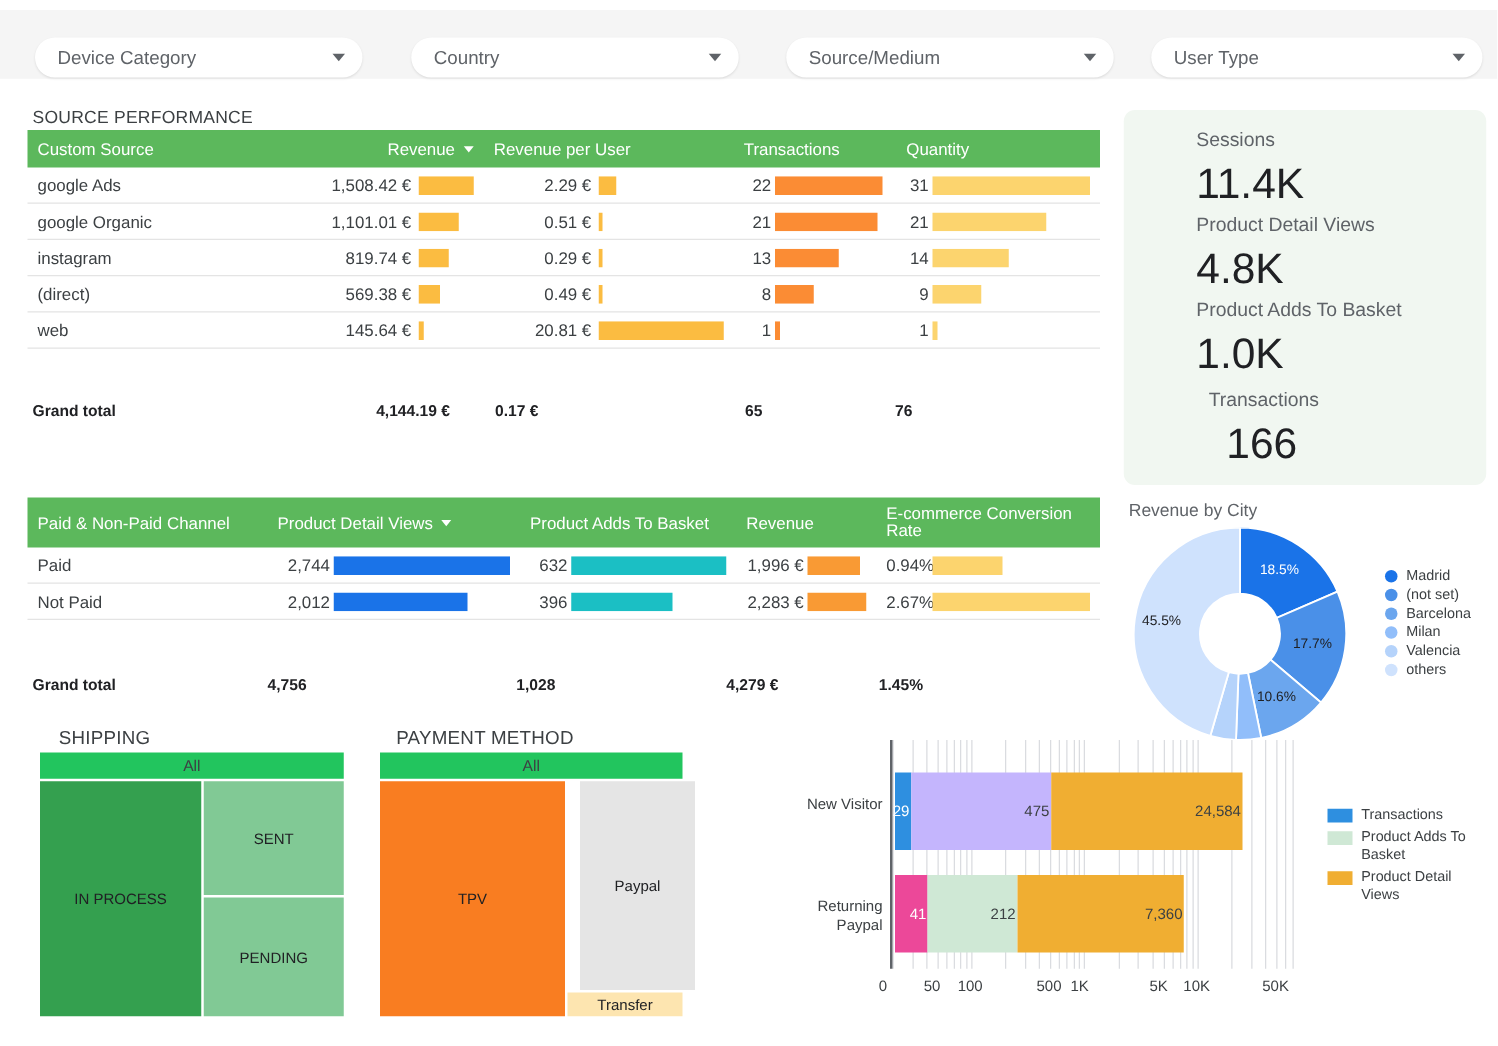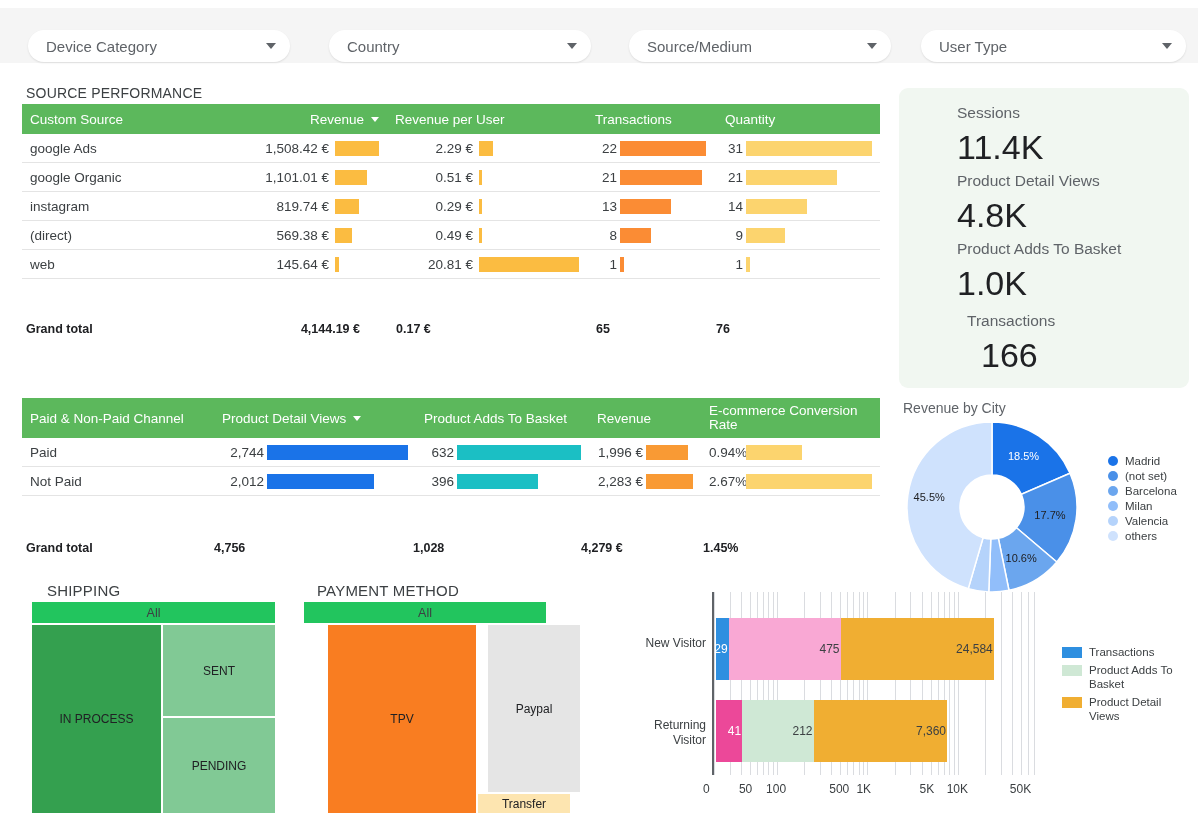--- a/index.html
+++ b/index.html
@@ -381,21 +381,21 @@
       </div>
       <div class="tm-cell" style="left:131px;top:95px;width:112px;height:95px;background:#81c995;">
         <span>PENDING</span>
       </div>
     </div>
   </div>
 
   <div class="sect-title" style="left:317px; top:582px; font-size:15px;">PAYMENT METHOD</div>
   <div class="tm" style="left:304px; top:602px; width:242px;">
     <div class="tm-head">All</div>
-    <div class="tm-body" style="height:155px;margin-left:24px;">
+    <div class="tm-body" style="height:155px;">
       <div class="tm-cell" style="left:0;top:2px;width:148px;height:188px;background:#f97d21;">
         <span>TPV</span>
       </div>
       <div class="tm-cell" style="left:160px;top:2px;width:92px;height:167px;background:#e5e5e5;">
         <span>Paypal</span>
       </div>
       <div class="tm-cell" style="left:150px;top:171px;width:92px;height:19px;background:#fde5b0;">
         <span>Transfer</span>
       </div>
     </div>
@@ -432,24 +432,24 @@
         <div class="fn-grid" style="left: 327.695px; height: 183px;"></div>
         <div class="fn-grid" style="left: 354.875px; height: 183px;"></div>
         <div class="fn-grid" style="left: 370.775px; height: 183px;"></div>
         <div class="fn-grid" style="left: 382.056px; height: 183px;"></div>
         <div class="fn-grid" style="left: 390.806px; height: 183px;"></div>
         <div class="fn-grid" style="left: 397.955px; height: 183px;"></div>
         <div class="fn-grid" style="left: 404px; height: 183px;"></div>
       </div>
     <div class="fn-axisline" style="left:82px; top:0; width:2px; height:183px;"></div>
     <div class="fn-axis-lbl" style="left:0; top:44px; width:76px;">New Visitor</div>
-    <div class="fn-axis-lbl" style="left:0; top:126px; width:76px;">Returning Visitor</div>
+    <div class="fn-axis-lbl" style="left:0; top:126px; width:76px;">Returning Paypal</div>
     <div id="fn-bars">
         <div class="fn-seg" style="left: 86px; top: 26px; width: 12.5702px; height: 62px; background: rgb(46, 143, 224); color: rgb(255, 255, 255);">29</div>
-        <div class="fn-seg" style="left: 98.5702px; top: 26px; width: 111.965px; height: 62px; background: #f9a8d4; color: rgb(60, 64, 67);">475</div>
+        <div class="fn-seg" style="left: 98.5702px; top: 26px; width: 111.965px; height: 62px; background: #c4b5fd; color: rgb(60, 64, 67);">475</div>
         <div class="fn-seg" style="left: 210.535px; top: 26px; width: 153.228px; height: 62px; background: rgb(240, 174, 50); color: rgb(60, 64, 67);">24,584</div>
         <div class="fn-seg" style="left: 86px; top: 108px; width: 26.1488px; height: 62px; background: #ec4899; color: rgb(255, 255, 255);">41</div>
         <div class="fn-seg" style="left: 112.149px; top: 108px; width: 71.3609px; height: 62px; background: rgb(207, 232, 213); color: rgb(60, 64, 67);">212</div>
         <div class="fn-seg" style="left: 183.51px; top: 108px; width: 133.49px; height: 62px; background: rgb(240, 174, 50); color: rgb(60, 64, 67);">7,360</div>
       </div>
     <div id="fn-ticks">
         <div class="fn-tick" style="left: 73px; top: 190px;">0</div>
         <div class="fn-tick" style="left: 108.931px; top: 190px;">50</div>
         <div class="fn-tick" style="left: 136.111px; top: 190px;">100</div>
         <div class="fn-tick" style="left: 199.222px; top: 190px;">500</div>

